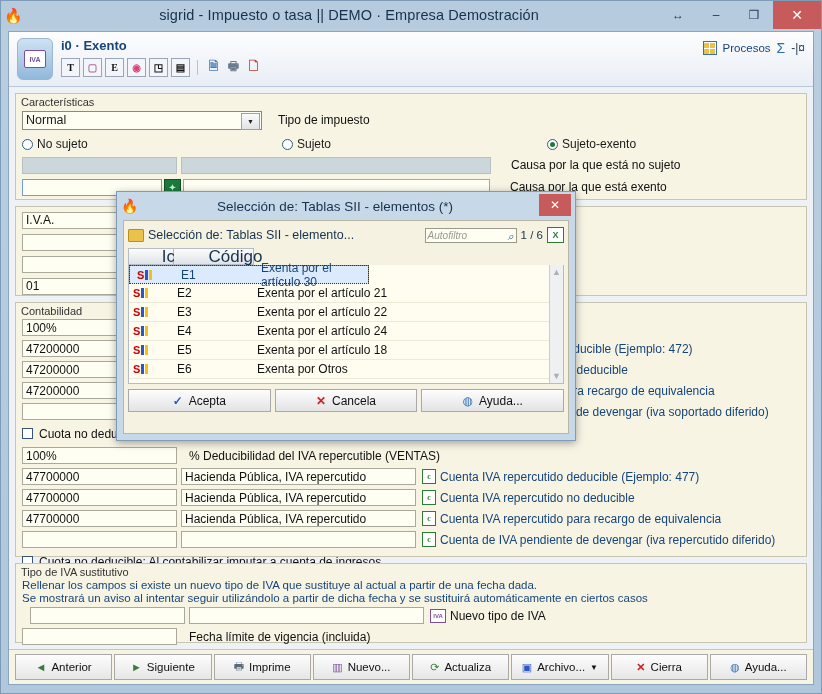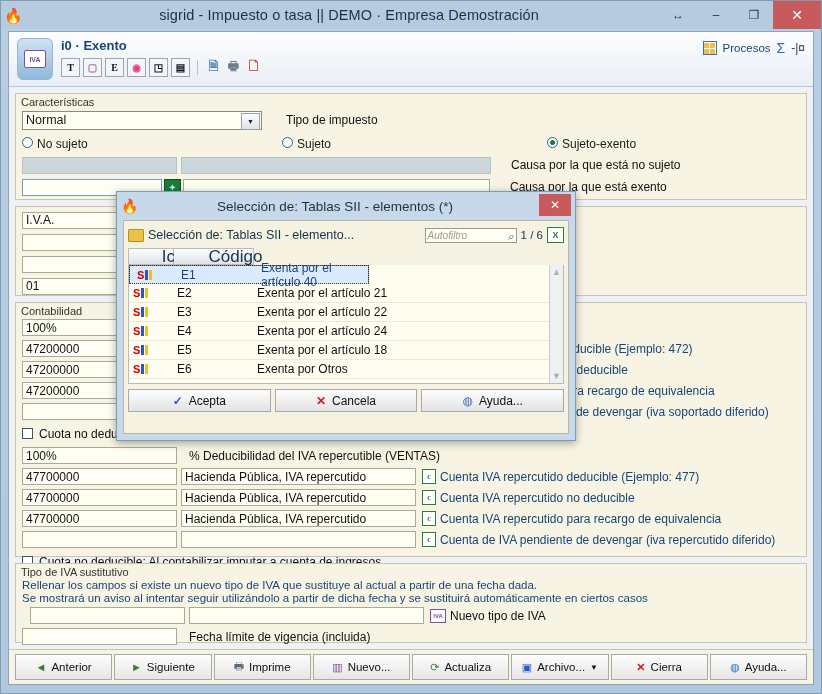--- a/index.html
+++ b/index.html
@@ -74,33 +74,33 @@
     position:relative;
   }
   .panel-title{font-size:11px;color:#333;padding:2px 5px 1px 5px;}
   .row{display:flex;align-items:center;height:22px;margin:0 0 2px 6px;}
   .fld{
     background:#fffef2;border:1px solid #a9a99a;height:17px;box-sizing:border-box;
     font-size:12px;padding:0 3px;display:flex;align-items:center;color:#111;
     font-family:"Liberation Sans",sans-serif;
   }
   .fld.dis{background:#ccd7dc;border-color:#b6c1c6;}
-  .lbl{font-size:12px;color:#111;margin-left:24px;white-space:nowrap;}
+  .lbl{font-size:12px;color:#111;margin-left:16px;white-space:nowrap;}
   .sel{
     background:#fffef2;border:1px solid #8a8a7d;height:19px;width:240px;
     box-sizing:border-box;display:flex;align-items:center;
     font-size:12.5px;padding:0 3px;position:relative;
   }
   .sel .arrow{
     position:absolute;right:1px;top:1px;width:17px;height:15px;
     background:linear-gradient(#fbfbfb,#dfe3e8);border:1px solid #9aa3ac;
     display:flex;align-items:center;justify-content:center;font-size:7px;color:#222;
   }
   .radios{display:flex;align-items:center;height:22px;margin-left:6px;font-size:12px;}
-  .rad{display:flex;gap:4px;}
+  .rad{display:flex;align-items:center;gap:4px;}
   .rad .dot{
     width:11px;height:11px;border-radius:50%;border:1px solid #2a5d8f;background:#fff;
     display:flex;align-items:center;justify-content:center;box-sizing:border-box;
   }
   .rad.on .dot::after{content:"";width:5px;height:5px;border-radius:50%;background:#1f7a33;}
   .grnbtn{
     width:15px;height:15px;background:#1a7a3c;border:1px solid #0f4f27;
     color:#b9f5cf;font-size:10px;display:flex;align-items:center;justify-content:center;
     margin:0 2px;
   }
@@ -443,21 +443,21 @@
         <div class="rows">
           <div class="grow sel">
             <div class="c" style="width:44px;">
               <span class="siic">
                   <b>S</b>
                   <u></u>
                   <s></s>
                 </span>
             </div>
             <div class="c" style="width:80px;">E1</div>
-            <div class="c" style="flex:1;">Exenta por el artículo 40</div>
+            <div class="c" style="flex:1;">Exenta por el artículo 30</div>
           </div>
           <div class="grow">
             <div class="c" style="width:44px;">
               <span class="siic">
                   <b>S</b>
                   <u></u>
                   <s></s>
                 </span>
             </div>
             <div class="c" style="width:80px;">E2</div>

